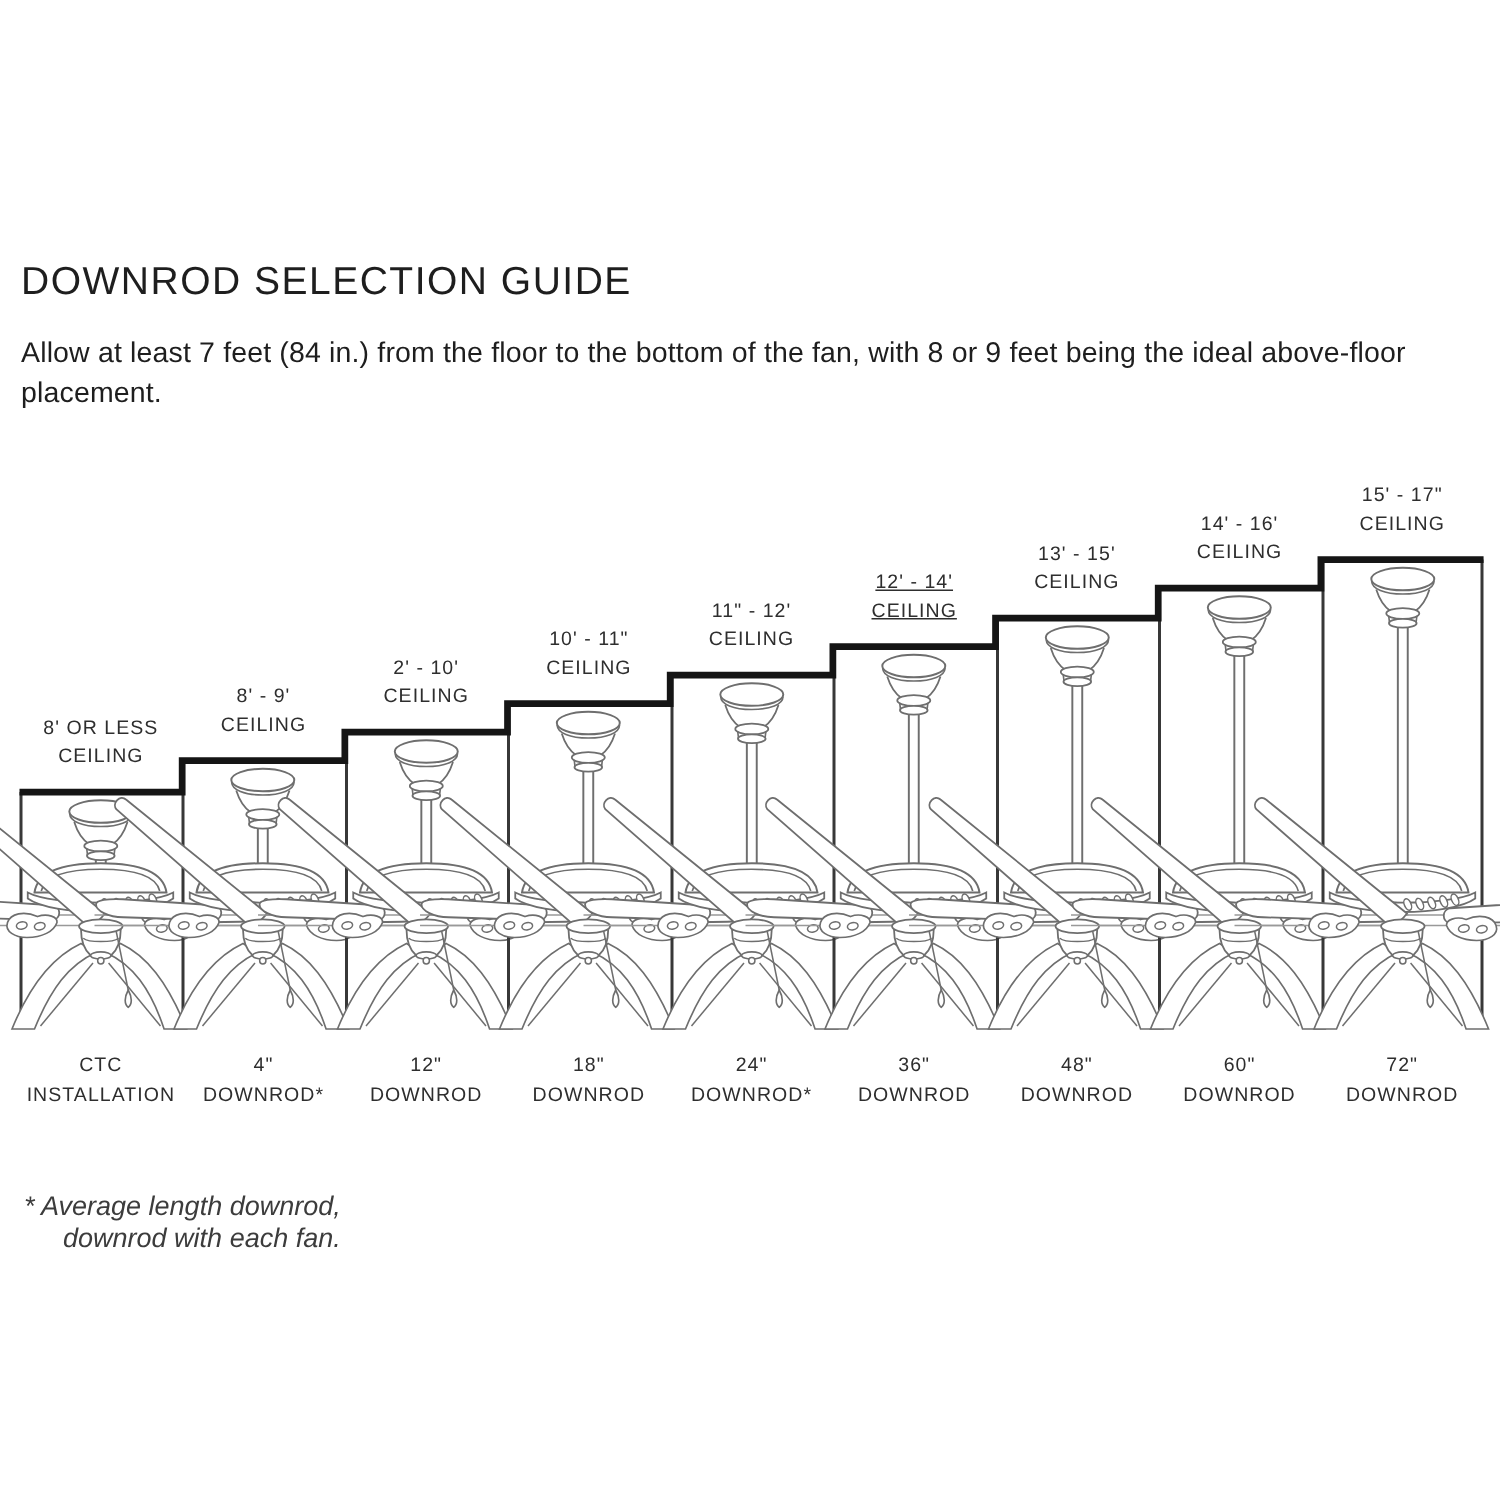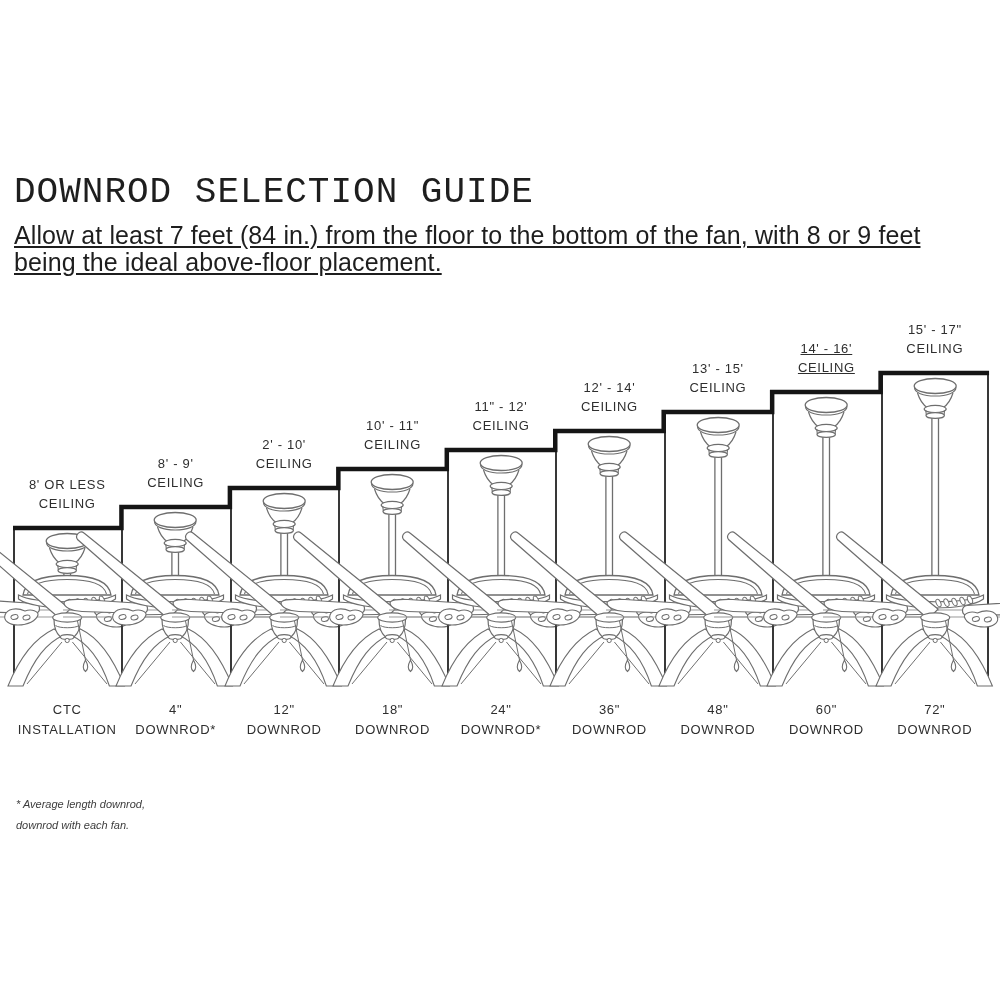--- a/index.html
+++ b/index.html
@@ -5,27 +5,27 @@
   html, body { margin:0; padding:0; }
   body {
     width:1000px; height:1000px;
     background:#ffffff;
     font-family:"Liberation Sans", sans-serif;
     position:relative;
     overflow:hidden;
   }
   .page-title {
     position:absolute; left:14px; top:172px;
-    font-size:36px; font-weight:500; letter-spacing:1px;
-    color:#1e1e1e; margin:0;font-family:Liberation Mono, monospace;
+    font-size:26px; font-weight:500; letter-spacing:1px;
+    color:#1e1e1e; margin:0;
   }
   .page-subtitle {
     position:absolute; left:14px; top:222px;
-    font-size:25px; line-height:27px; letter-spacing:0.1px;
-    color:#1e1e1e; max-width:930px; margin:0;text-decoration:underline;
+    font-size:19px; line-height:27px; letter-spacing:0.1px;
+    color:#1e1e1e; max-width:930px; margin:0;
   }
   .diagram-wrap {
     position:absolute; left:0; top:365px;
     width:1000px; height:329px;
     overflow:hidden;
   }
   .panel-frame {
     position:absolute;
     border-left:2px solid #383838;
     box-sizing:border-box;
@@ -34,22 +34,23 @@
   .fan-svg { position:absolute; overflow:visible; }
   .ceiling-label, .downrod-label {
     position:absolute; width:150px; text-align:center;
     font-size:13px; letter-spacing:0.7px; color:#2e2e2e;
     line-height:19px;
   }
   .downrod-label { line-height:20px; }
   .stair-svg { position:absolute; left:0; top:0; pointer-events:none; }
   .footnote {
     position:absolute; left:16px; top:794px;
-    font-size:11px; font-style:italic; color:#3c3c3c;
+    font-size:18px; font-style:italic; color:#3c3c3c;
     line-height:21px;
+    text-align:right;
   }
 </style>
 </head>
 <body>
 
 <h1 class="page-title">DOWNROD SELECTION GUIDE</h1>
 <p class="page-subtitle">Allow at least 7 feet (84 in.) from the floor to the bottom of the fan, with 8 or 9 feet being the ideal above-floor placement.</p>
 
 <div class="diagram-wrap">
     <div class="panel-frame" style="left: 13px; top: 163px; width: 108.45px; height: 154px;"></div>
@@ -455,37 +456,37 @@
     <div>DOWNROD</div>
   </div>
 <div class="ceiling-label" style="left: 426.025px; top: 397px;">
     <div>11" - 12'</div>
     <div>CEILING</div>
   </div>
 <div class="downrod-label" style="left: 426.025px; top: 700px;">
     <div>24"</div>
     <div>DOWNROD*</div>
   </div>
-<div class="ceiling-label" style="left: 534.475px; top: 378px;">
+<div class="ceiling-label" style="left: 534.475px; top: 378px; text-decoration: underline;">
     <div>12' - 14'</div>
     <div>CEILING</div>
   </div>
 <div class="downrod-label" style="left: 534.475px; top: 700px;">
     <div>36"</div>
     <div>DOWNROD</div>
   </div>
 <div class="ceiling-label" style="left: 642.925px; top: 359px; text-align: center;">
     <div>13' - 15'</div>
     <div>CEILING</div>
   </div>
 <div class="downrod-label" style="left: 642.925px; top: 700px;">
     <div>48"</div>
     <div>DOWNROD</div>
   </div>
-<div class="ceiling-label" style="left: 751.375px; top: 339px; text-decoration: underline;">
+<div class="ceiling-label" style="left: 751.375px; top: 339px;">
     <div>14' - 16'</div>
     <div>CEILING</div>
   </div>
 <div class="downrod-label" style="left: 751.375px; top: 700px;">
     <div>60"</div>
     <div>DOWNROD</div>
   </div>
 <div class="ceiling-label" style="left: 859.825px; top: 320px;">
     <div>15' - 17"</div>
     <div>CEILING</div>

